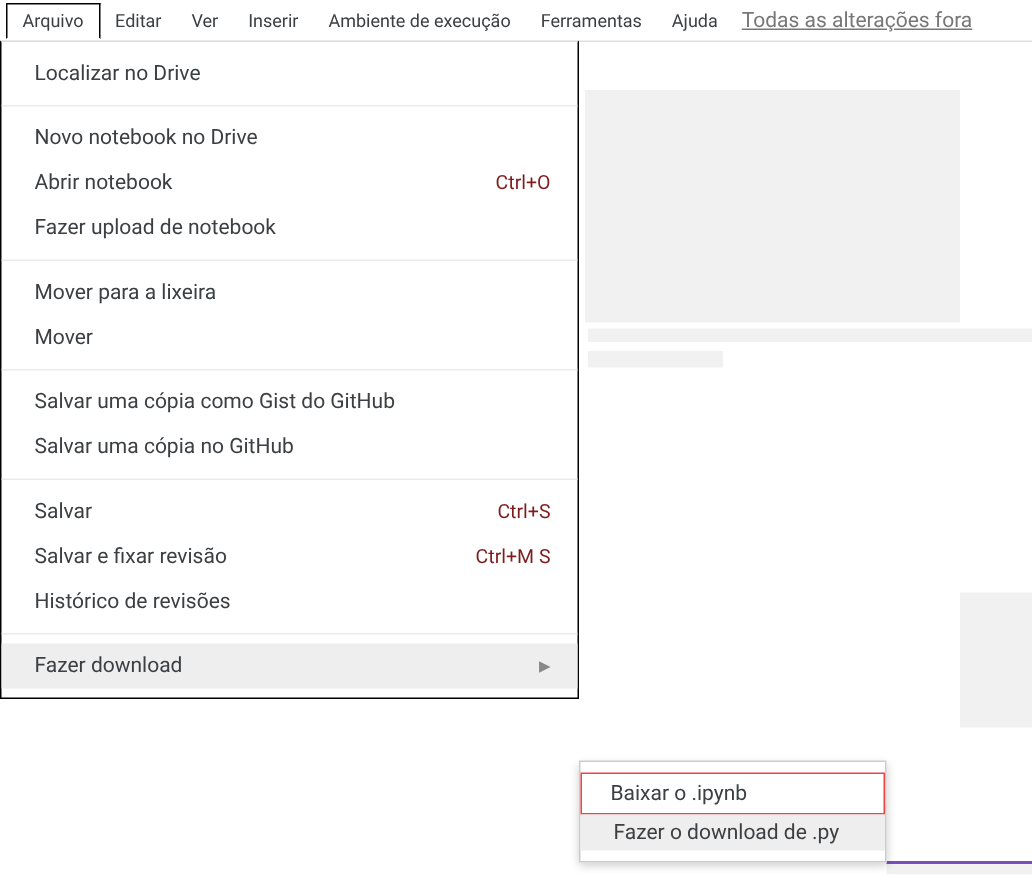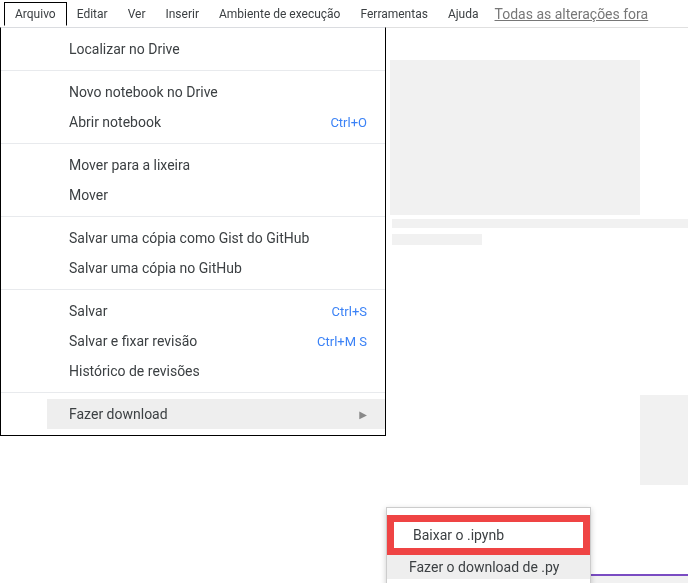--- a/index.html
+++ b/index.html
@@ -54,28 +54,27 @@
       padding: 6px 0;
     }
     .dropdown-item {
       display: flex;
       justify-content: space-between;
       align-items: center;
       padding: 7px 18px 7px 22px;
       font-size: 14px;
       color: #3c4043;
       cursor: pointer;
-      margin-left: 46px;
     }
     .dropdown-item.hover {
       background: #eeeeee;
       text-align: center;
     }
     .dropdown-item .shortcut {
-      color: #3b82f6;
+      color: #7f1d1d;
       font-size: 13px;
     }
     .dropdown-item .arrow-icon {
       color: #888;
       font-size: 10px;
     }
     .separator {
       height: 1px;
       background: #e8eaed;
       margin: 6px 0;
@@ -91,21 +90,21 @@
       z-index: 20;
       padding: 7px 0;
     }
     .submenu-item {
       padding: 4px 22px;
       font-size: 14px;
       color: #3c4043;
       cursor: pointer;
     }
     .submenu-item.highlighted {
-      border: 7px solid #ef4444;
+      border: 1px solid #ef4444;
       padding: 5px 19px;
     }
     .submenu-item.hover {
       background: #eeeeee;
     }
     .bg-grey-block {
       position: absolute;
       background: #f1f1f1;
       z-index: 1;
     }
@@ -140,20 +139,23 @@
     <span>Localizar no Drive</span>
   </div>
   <div class="separator"></div>
   <div class="dropdown-item">
     <span>Novo notebook no Drive</span>
   </div>
   <div class="dropdown-item">
     <span>Abrir notebook</span>
     <span class="shortcut">Ctrl+O</span>
   </div>
+  <div class="dropdown-item">
+    <span>Fazer upload de notebook</span>
+  </div>
   <div class="separator"></div>
   <div class="dropdown-item">
     <span>Mover para a lixeira</span>
   </div>
   <div class="dropdown-item">
     <span>Mover</span>
   </div>
   <div class="separator"></div>
   <div class="dropdown-item">
     <span>Salvar uma cópia como Gist do GitHub</span>

